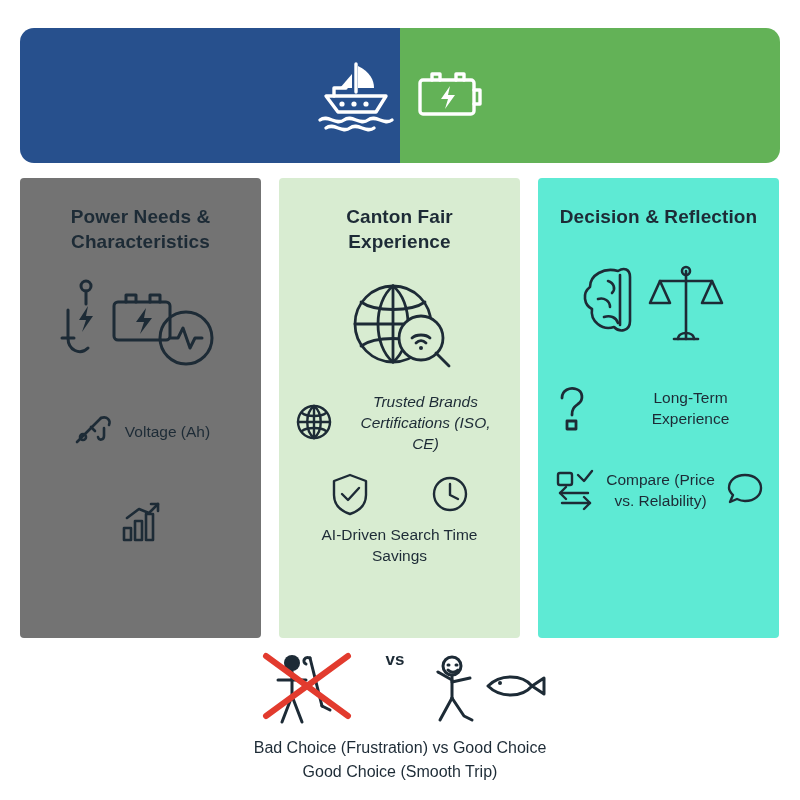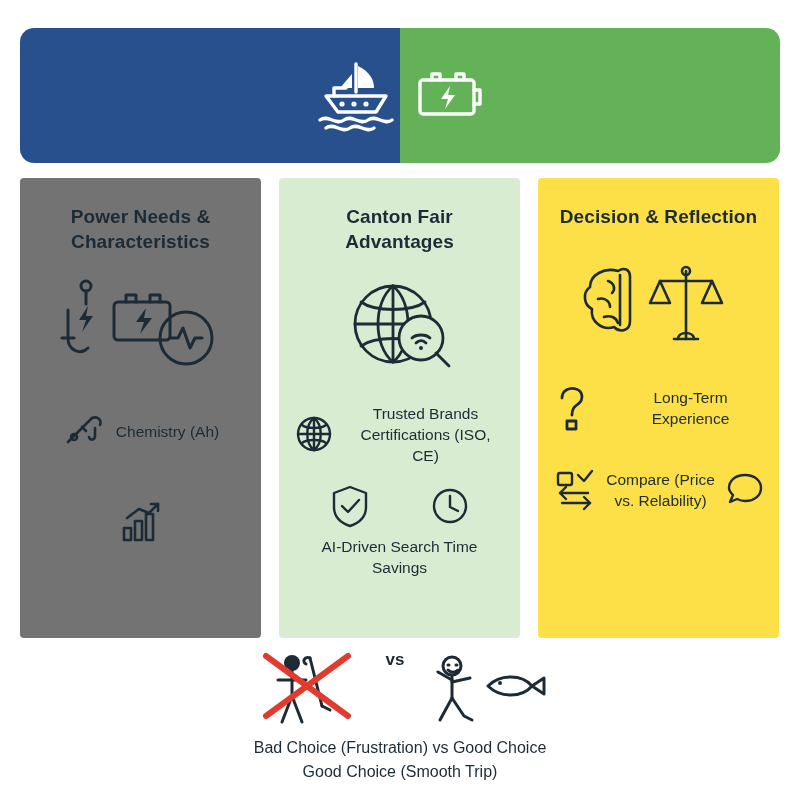--- a/index.html
+++ b/index.html
@@ -69,21 +69,21 @@
     height: 460px;
     border-radius: 4px;
     box-sizing: border-box;
     padding: 26px 14px 10px 14px;
     display: flex;
     flex-direction: column;
     align-items: center;
   }
   .col-1 { background: #737373; }
   .col-2 { background: #d8ecd1; }
-  .col-3 { background: #fde047; }
+  .col-3 { background: #5eead4; }
 
   .col-title {
     font-size: 19px;
     font-weight: bold;
     color: #1d2b36;
     text-align: center;
     line-height: 1.32;
     letter-spacing: 0.1px;
   }
   .col-hero {
@@ -104,21 +104,21 @@
     font-size: 15.5px;
     color: #1d2b36;
     line-height: 1.35;
     text-align: center;
   }
   .item-label.left { text-align: left; }
 
   .c1-item1 { margin-top: 26px; }
   .c1-item2 { margin-top: 46px; }
 
-  .c2-item1 { margin-top: 20px; }
+  .c2-item1 { margin-top: 8px; font-style: italic; }
   .c2-item2 { margin-top: 16px; flex-direction: column; gap: 4px; }
   .c2-icons-row {
     display: flex;
     align-items: center;
     justify-content: center;
     gap: 58px;
     width: 100%;
   }
 
   .c3-item1 { margin-top: 24px; gap: 24px; }
@@ -227,38 +227,38 @@
       <div class="item c1-item1">
         <span>
           <svg width="44" height="40" viewBox="0 0 44 40" fill="none" stroke="#1d2b36" stroke-width="2.6" stroke-linecap="round" stroke-linejoin="round">
             <path d="M6 32 L30 8"></path>
             <path d="M30 8 C36 6 40 10 38 15"></path>
             <circle cx="12" cy="27" r="3"></circle>
             <path d="M20 17 L24 21"></path>
             <path d="M33 18 L33 26 C33 30 28 31 27 27"></path>
           </svg>
         </span>
-        <span class="item-label">Chemistry (Ah)</span>
+        <span class="item-label">Voltage (Ah)</span>
       </div>
 
       <div class="item c1-item2">
         <span>
           <svg width="44" height="46" viewBox="0 0 44 46" fill="none" stroke="#1d2b36" stroke-width="2.6" stroke-linecap="round" stroke-linejoin="round">
             <rect x="5" y="28" width="7" height="12"></rect>
             <rect x="16" y="21" width="7" height="19"></rect>
             <rect x="27" y="14" width="7" height="26"></rect>
             <path d="M8 18 L20 9 L30 13 L39 4"></path>
             <path d="M32 4 L39 4 L39 11"></path>
           </svg>
         </span>
       </div>
     </div>
 
     <div class="col col-2">
-      <div class="col-title">Canton Fair Advantages</div>
+      <div class="col-title">Canton Fair Experience</div>
       <div class="col-hero">
         <span>
           <svg width="126" height="104" viewBox="0 0 126 104" fill="none" stroke="#1d2b36" stroke-width="2.8" stroke-linecap="round" stroke-linejoin="round">
             <circle cx="56" cy="48" r="38"></circle>
             <path d="M18 48 L94 48"></path>
             <path d="M56 10 L56 86"></path>
             <path d="M56 10 C36 26 36 70 56 86"></path>
             <path d="M56 10 C76 26 76 70 56 86"></path>
             <path d="M24 26 C38 36 74 36 88 26"></path>
             <path d="M24 70 C38 60 74 60 88 70"></path>

